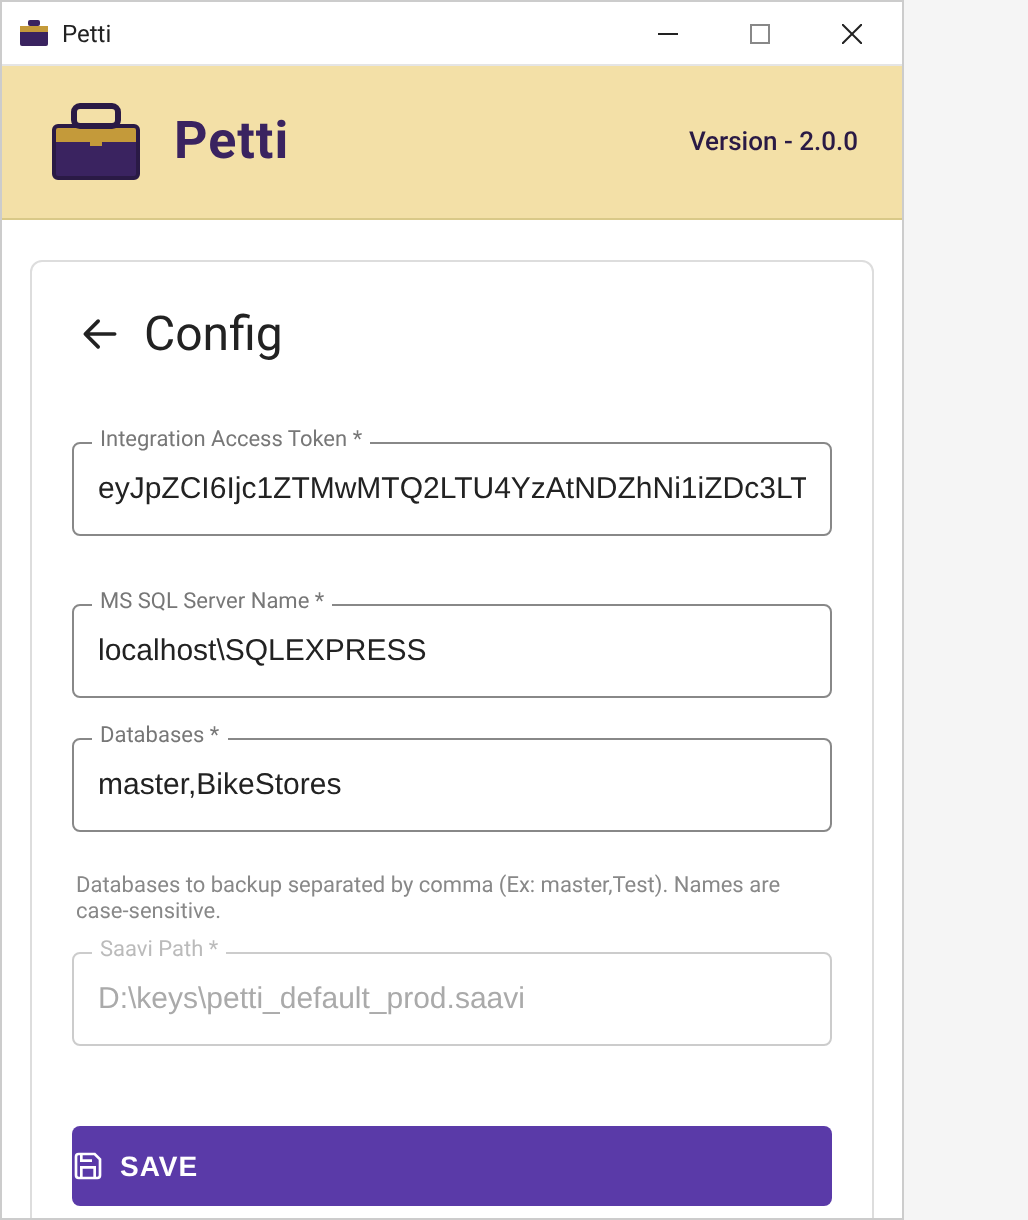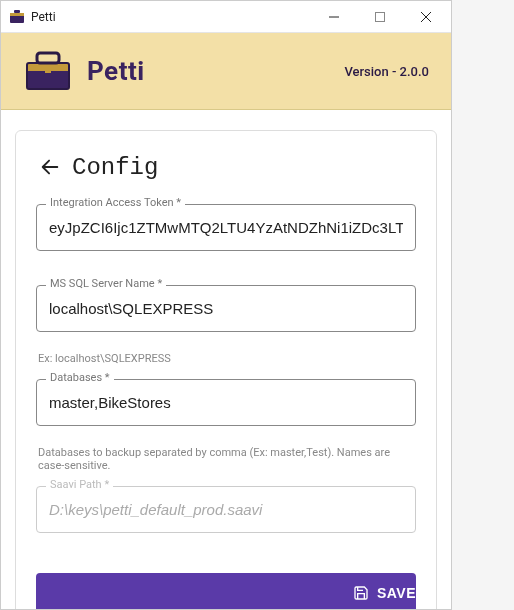--- a/index.html
+++ b/index.html
@@ -10,34 +10,34 @@
 .titlebar-title { font-size: 12px; color: #222; flex: 1; }
 .win-controls { display: flex; }
 .win-btn { width: 46px; height: 30px; display: flex; align-items: center; justify-content: center; color: #222; cursor: pointer; }
 .win-btn svg { width: 10px; height: 10px; }
 .header { background: #f3e0a7; padding: 18px 22px; display: flex; align-items: center; border-bottom: 1px solid #d9c988; }
 .logo { width: 50px; height: 40px; margin-right: 14px; display: flex; align-items: center; justify-content: center; }
 .app-name { font-size: 26px; font-weight: 700; color: #3a2360; flex: 1; letter-spacing: 0.5px; }
 .version { font-size: 13px; color: #2a1a45; font-weight: 500; }
 .content { flex: 1; padding: 20px 14px 14px 14px; overflow: auto; }
 .panel { border: 1px solid #ddd; border-radius: 6px; padding: 22px 20px 16px 20px; background: #fff; }
-.page-head { display: flex; align-items: center; margin-bottom: 23px; font-family: Liberation Mono, monospace; }
+.page-head { display: flex; align-items: flex-start; margin-bottom: 40px; }
 .back-btn { width: 28px; height: 28px; display: flex; align-items: center; justify-content: center; cursor: pointer; margin-right: 8px; }
 .page-title { font-size: 24px; font-weight: 400; color: #222; }
 .field { position: relative; margin-bottom: 20px; }
 .field-input { width: 100%; border: 1px solid #888; border-radius: 4px; padding: 14px 12px; font-size: 15px; color: #222; outline: none; background: #fff; }
-.field-input:disabled { color: #aaa; border-color: #ccc; background: #fff; font-style: italic; }
+.field-input:disabled { color: #aaa; border-color: #ccc; background: #fff; }
 .field-label { position: absolute; top: -8px; left: 10px; background: #fff; padding: 0 4px; font-size: 11px; color: #777; }
 .field-label.disabled { color: #bbb; }
 .helper { font-size: 11px; color: #888; margin: 4px 2px 14px 2px; }
 .field-gap { height: 14px; }
 .row { display: flex; gap: 14px; align-items: stretch; margin-bottom: 4px; }
 .row .field { flex: 1; margin-bottom: 0; }
 .select-btn { border: 1.5px solid #5a3aa8; color: #5a3aa8; background: #fff; border-radius: 4px; padding: 0 16px; font-size: 13px; font-weight: 700; cursor: pointer; letter-spacing: 0.3px; }
-.save-btn { width: 100%; background: #5a3aa8; color: #fff; border: none; border-radius: 4px; padding: 12px 0; font-size: 14px; font-weight: 700; cursor: pointer; display: flex; align-items: center; justify-content: flex-end; gap: 8px; margin-top: 40px; letter-spacing: 0.5px; }
+.save-btn { width: 100%; background: #5a3aa8; color: #fff; border: none; border-radius: 4px; padding: 12px 0; font-size: 14px; font-weight: 700; cursor: pointer; display: flex; align-items: center; justify-content: flex-start; gap: 8px; margin-top: 40px; letter-spacing: 0.5px; }
 .save-icon { width: 16px; height: 16px; }
 </style>
 </head>
 <body>
 
 <div class="window">
 
   <div class="titlebar">
     <span class="titlebar-icon">
       <svg viewBox="0 0 16 16">
@@ -96,21 +96,20 @@
       <div class="field">
         <label class="field-label">Integration Access Token *</label>
         <input class="field-input" type="text" value="eyJpZCI6Ijc1ZTMwMTQ2LTU4YzAtNDZhNi1iZDc3LTRkYWYyZGEzN" style="">
       </div>
       <div class="field-gap"></div>
 
       <div class="field">
         <label class="field-label">MS SQL Server Name *</label>
         <input class="field-input" type="text" value="localhost\SQLEXPRESS" style="">
       </div>
-      <div class="helper">Ex: localhost\SQLEXPRESS</div>
 
       <div class="field">
         <label class="field-label">Databases *</label>
         <input class="field-input" type="text" value="master,BikeStores" style="">
       </div>
       <div class="helper">Databases to backup separated by comma (Ex: master,Test). Names are case-sensitive.</div>
 
       <div class="row">
         <div class="field">
           <label class="field-label disabled">Saavi Path *</label>

